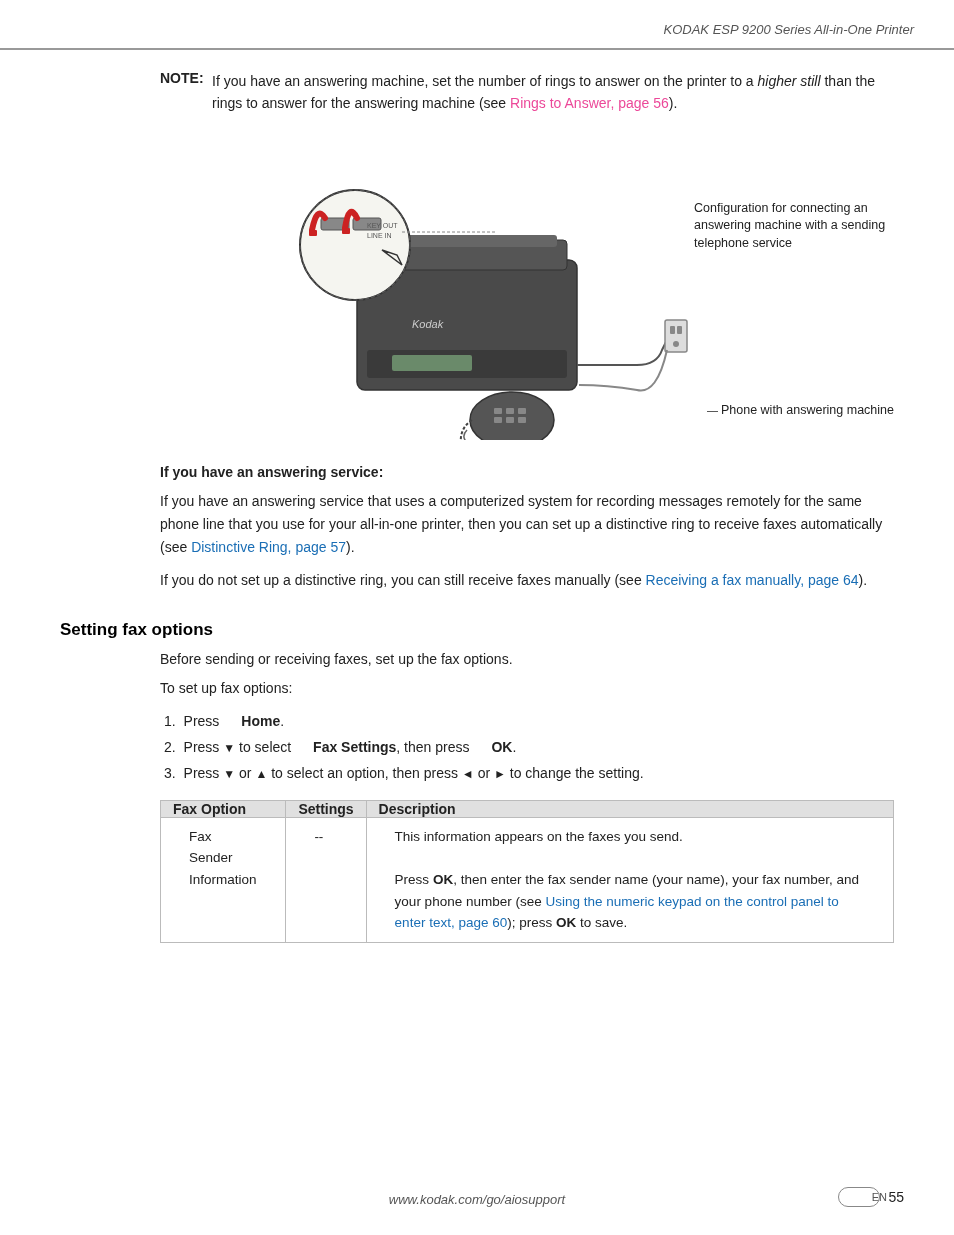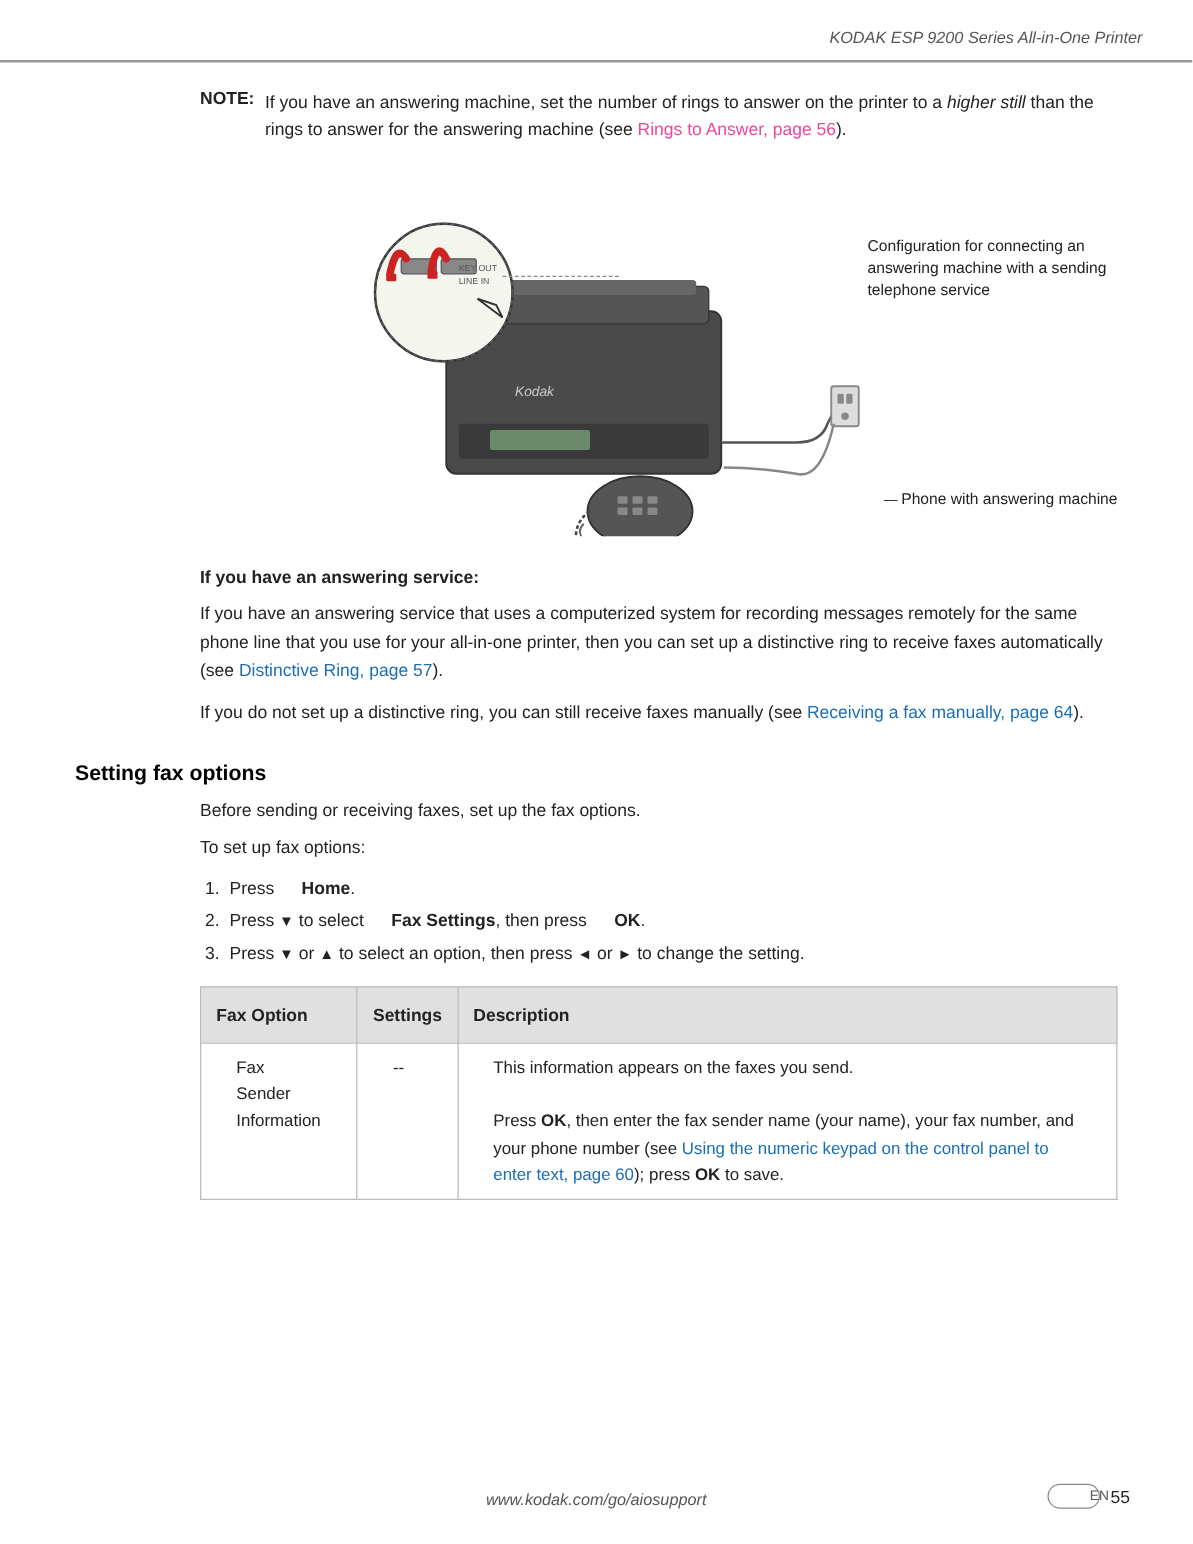--- a/index.html
+++ b/index.html
@@ -25,21 +25,21 @@
       right: 40px;
       font-size: 13px;
       color: #555;
       font-style: italic;
     }
     .content {
       padding: 70px 60px 60px 60px;
     }
     .note-block {
       display: flex;
-      margin-bottom: 24px;
+      margin-bottom: 35px;
       margin-left: 60px;
     }
     .note-label {
       font-weight: bold;
       min-width: 52px;
       font-size: 14px;
     }
     .note-text {
       font-size: 14px;
       line-height: 1.6;
@@ -131,21 +131,21 @@
 
     .fax-table {
       width: 100%;
       border-collapse: collapse;
       margin-top: 14px;
       font-size: 13.5px;
     }
     .fax-table th {
       background: #e0e0e0;
       border: 1px solid #bbb;
-      padding: 14px 12px;
+      padding: 0 12px;
       font-weight: bold;
       text-align: left;
       font-size: 14px;
     }
     .fax-table td {
       border: 1px solid #bbb;
       padding: 8px 28px;
       vertical-align: top;
       line-height: 1.6;
     }

